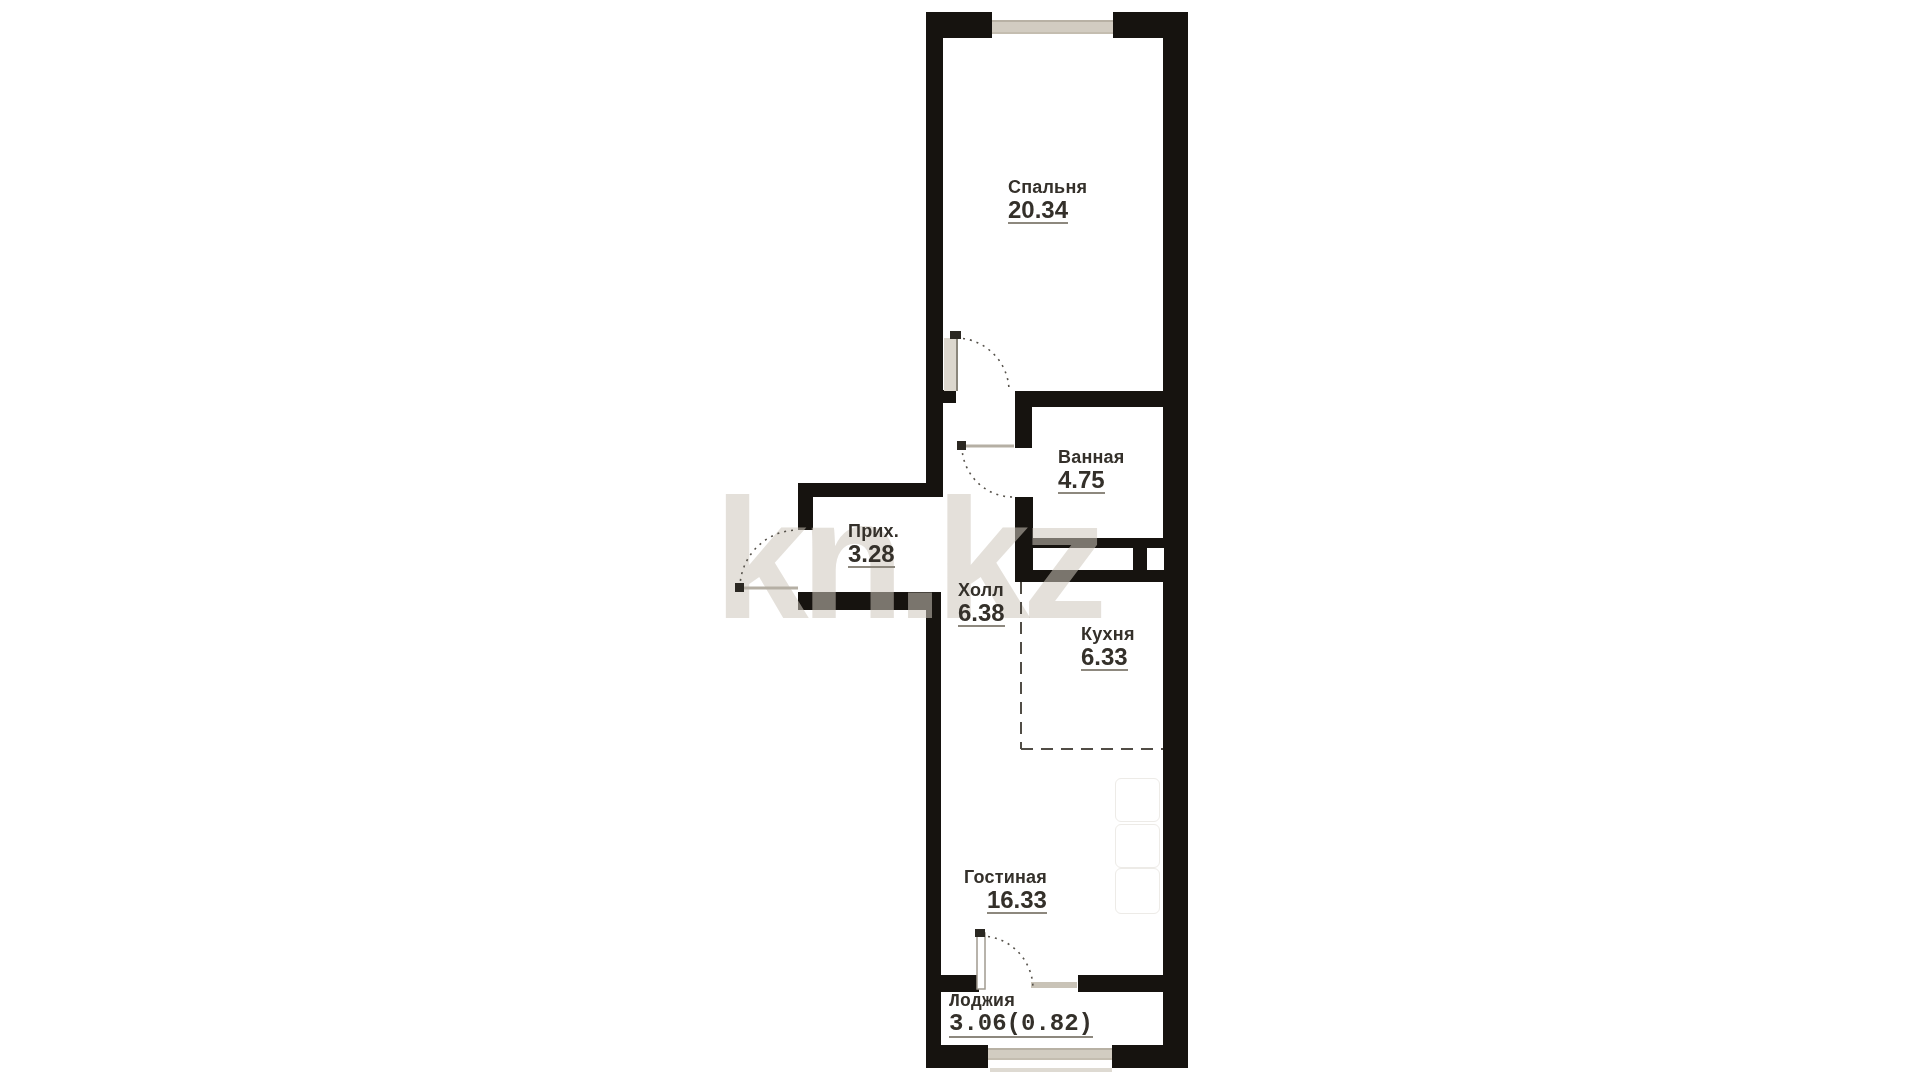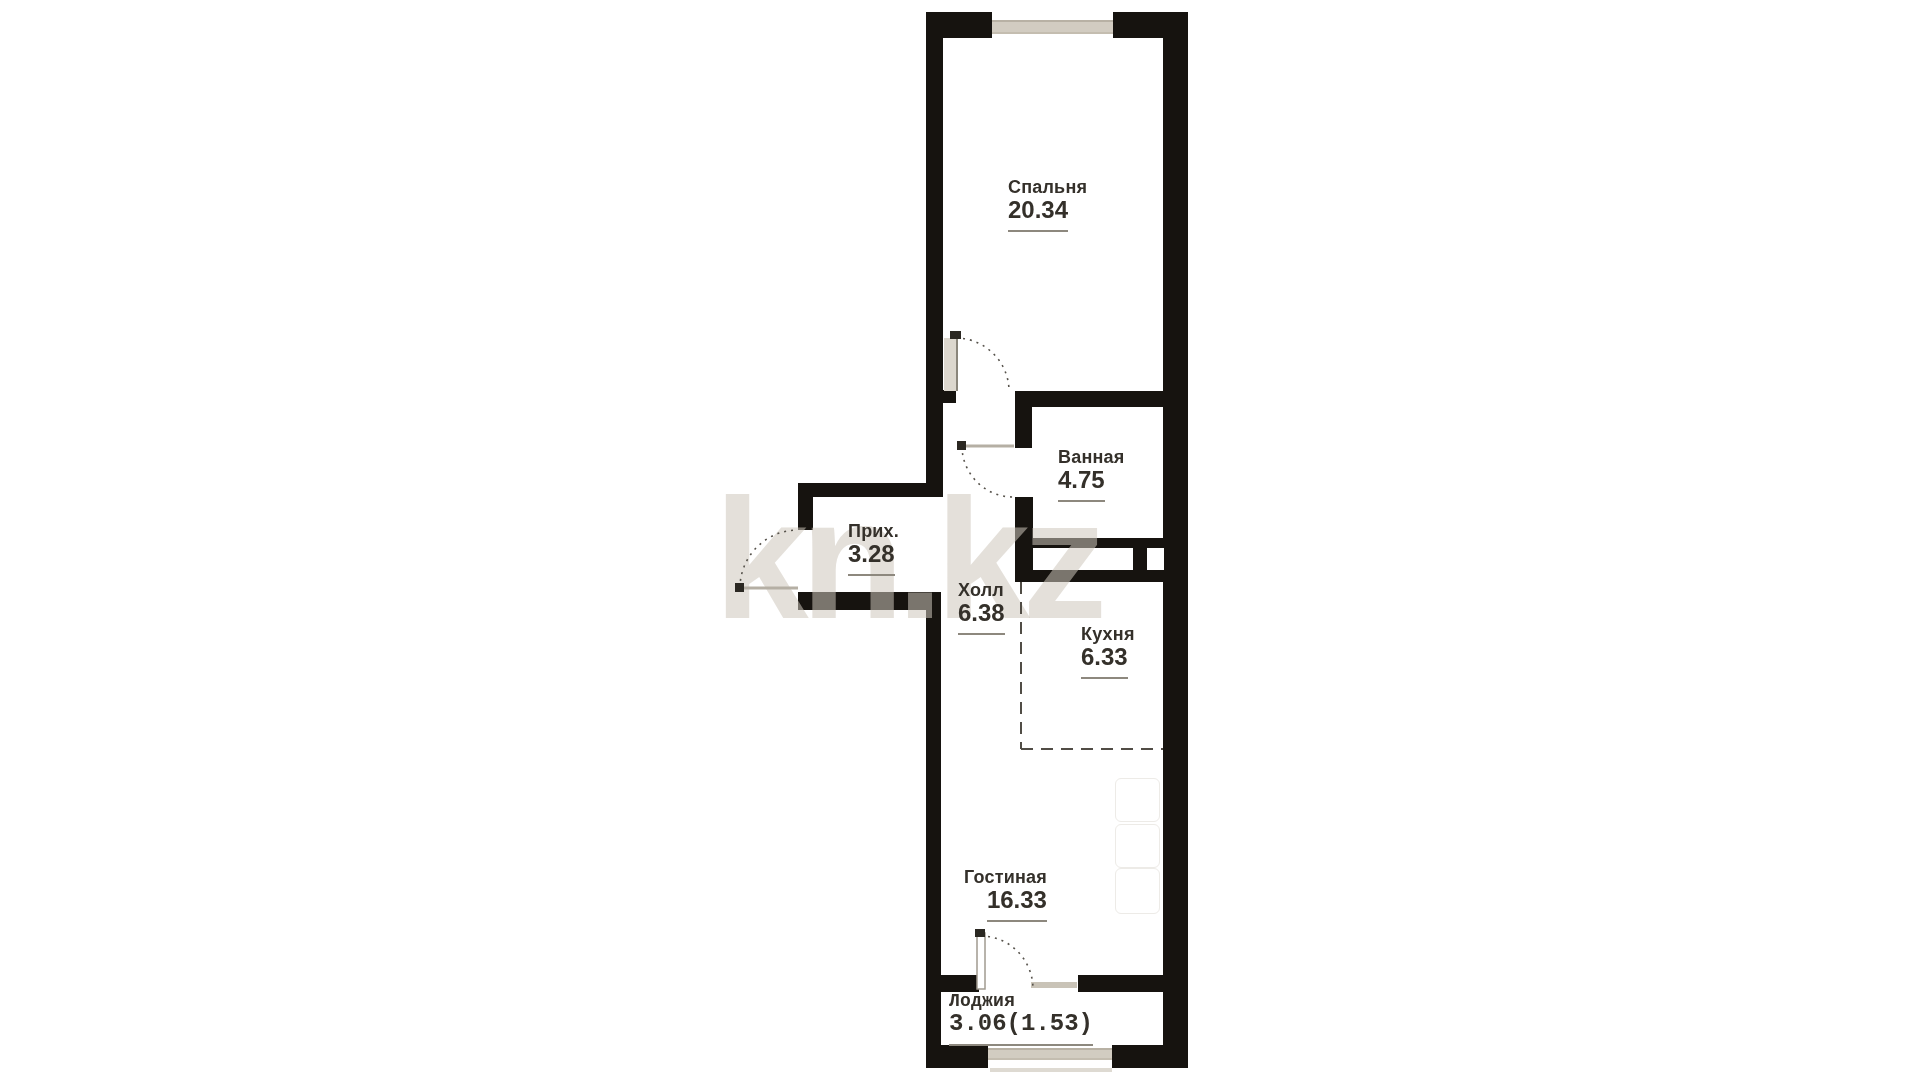--- a/index.html
+++ b/index.html
@@ -10,21 +10,21 @@
   .window{position:absolute;background:#d2ccc1;border-top:2px solid #b8b1a4;border-bottom:2px solid #c4bdb0;box-sizing:border-box;}
   .window-outer{position:absolute;background:#dedad2;}
   .sill{position:absolute;background:#c9c3b7;}
   .ghost{position:absolute;border:1px solid #edebe7;border-radius:6px;background:transparent;}
   .watermark{position:absolute;left:714px;top:474px;font-size:170px;font-weight:700;
              letter-spacing:-8px;line-height:1;color:rgba(205,199,188,0.55);
              font-family:"Liberation Sans", sans-serif;user-select:none;}
   svg.overlay{position:absolute;left:0;top:0;}
   .room-label{position:absolute;color:#34302a;font-weight:700;line-height:22px;white-space:nowrap;}
   .room-label .rname{display:block;font-size:18px;letter-spacing:0.2px;}
-  .room-label .rarea{display:inline-block;font-size:24px;margin-top:1px;padding-bottom:9px;
+  .room-label .rarea{display:inline-block;font-size:24px;margin-top:1px;padding-bottom:1px;
                      border-bottom:2px solid #8d887e;}
   #lbl-bedroom{left:1008px;top:176px;}
   #lbl-bathroom{left:1058px;top:446px;}
   #lbl-entry{left:848px;top:520px;}
   #lbl-hall{left:958px;top:547px;margin-top:32px;}
   #lbl-kitchen{left:1064px;top:623px;margin-left:17px;}
   #lbl-living{left:964px;top:866px;text-align:right;}
   #lbl-loggia{left:949px;top:990px;font-family:Liberation Mono, monospace;}
 </style>
 </head>
@@ -106,16 +106,16 @@
   <div class="room-label" id="lbl-kitchen">
     <span class="rname">Кухня</span>
     <span class="rarea">6.33</span>
   </div>
   <div class="room-label" id="lbl-living">
     <span class="rname">Гостиная</span>
     <span class="rarea">16.33</span>
   </div>
   <div class="room-label" id="lbl-loggia">
     <span class="rname">Лоджия</span>
-    <span class="rarea">3.06(1.53)</span>
+    <span class="rarea">3.06(0.82)</span>
   </div>
 
 </div>
 
 </body></html>

